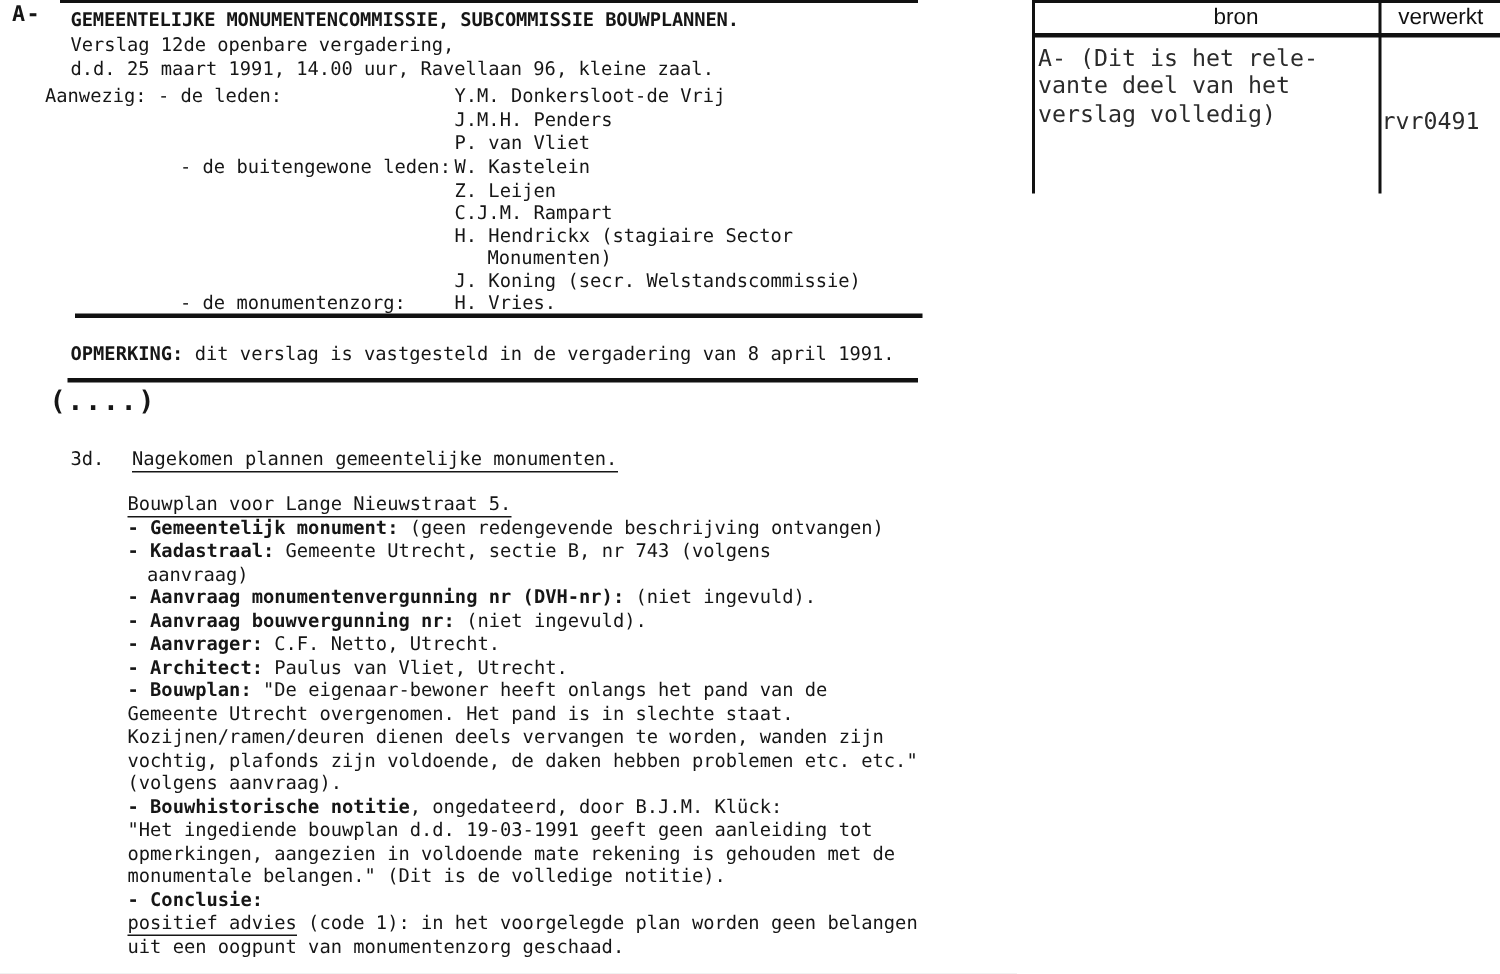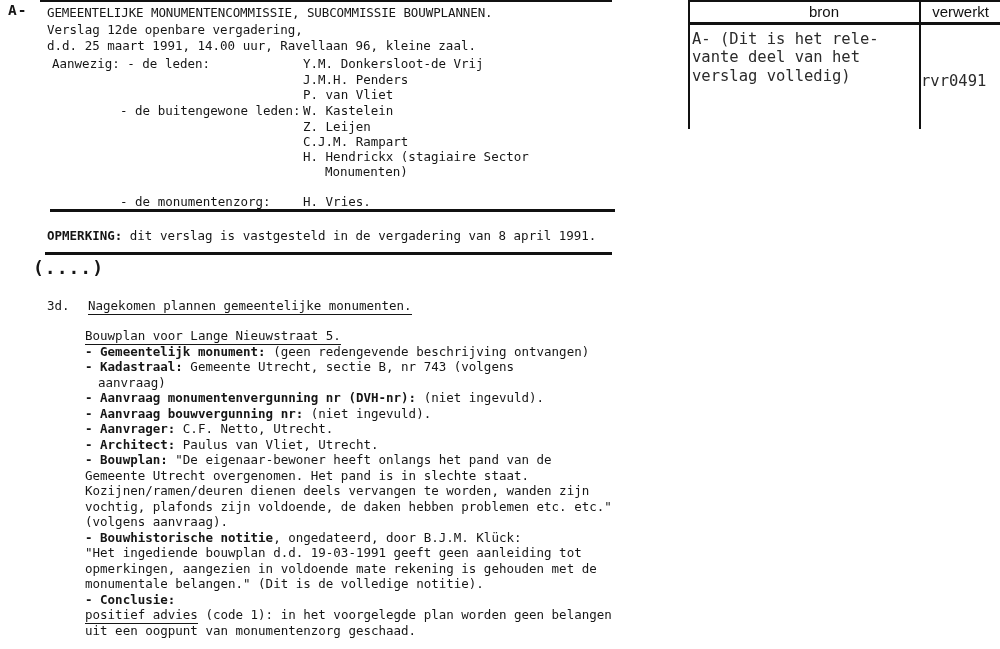--- a/index.html
+++ b/index.html
@@ -14,21 +14,21 @@
     font-family:"DejaVu Sans Mono",monospace;
     font-size:12.5px;
     line-height:13px;
     color:#161616;
     white-space:pre;
   }
   .mono span{white-space:pre;}
   .b{font-weight:bold;}
   .u{border-bottom:1.6px solid #161616;padding-bottom:1px;}
   .rule{position:absolute;background:#111111;}
-  .title{font-weight:normal;letter-spacing:-0.1px;}
+  .title{font-weight:bold;letter-spacing:-0.1px;}
   .marginlabel{font-size:14.5px;font-weight:bold;letter-spacing:1px;}
   .ellipsis{font-size:18px;font-weight:bold;letter-spacing:1px;}
   .sans{
     position:absolute;
     font-family:"Liberation Sans","DejaVu Sans",sans-serif;
     font-size:15px;
     color:#111111;
     white-space:pre;
   }
   .stampmono{
@@ -47,30 +47,31 @@
 <div class="page">
 
   <div class="rule" style="left:40px;top:0;width:572px;height:2px"></div>
 
   <div class="mono marginlabel" style="left:8px;top:4px">A-</div>
 
   <div class="mono title" style="left:47px;top:6px">GEMEENTELIJKE MONUMENTENCOMMISSIE, SUBCOMMISSIE BOUWPLANNEN.</div>
   <div class="mono" style="left:47px;top:23px">Verslag 12de openbare vergadering,</div>
   <div class="mono" style="left:47px;top:39px">d.d. 25 maart 1991, 14.00 uur, Ravellaan 96, kleine zaal.</div>
 
-  <div class="mono" style="left:52px;top:57px">Aanwezig: - de leden:</div>
+  <div class="mono" style="left:30px;top:57px">Aanwezig: - de leden:</div>
   <div class="mono" style="left:303px;top:57px">Y.M. Donkersloot-de Vrij</div>
   <div class="mono" style="left:303px;top:73px">J.M.H. Penders</div>
   <div class="mono" style="left:303px;top:88px">P. van Vliet</div>
   <div class="mono" style="left:120px;top:104px">- de buitengewone leden:</div>
   <div class="mono" style="left:303px;top:104px">W. Kastelein</div>
   <div class="mono" style="left:303px;top:120px">Z. Leijen</div>
   <div class="mono" style="left:303px;top:135px">C.J.M. Rampart</div>
   <div class="mono" style="left:303px;top:150px">H. Hendrickx (stagiaire Sector</div>
   <div class="mono" style="left:325px;top:165px">Monumenten)</div>
+  <div class="mono" style="left:303px;top:180px">J. Koning (secr. Welstandscommissie)</div>
   <div class="mono" style="left:120px;top:195px">- de monumentenzorg:</div>
   <div class="mono" style="left:303px;top:195px">H. Vries.</div>
 
   <div class="rule" style="left:50px;top:209px;width:565px;height:2.5px"></div>
 
   <div class="mono" style="left:47px;top:229px"><span class="b">OPMERKING:</span><span> dit verslag is vastgesteld in de vergadering van 8 april 1991.</span></div>
 
   <div class="rule" style="left:45px;top:252px;width:567px;height:2.5px"></div>
 
   <div class="mono ellipsis" style="left:33px;top:261px">(....)</div>

